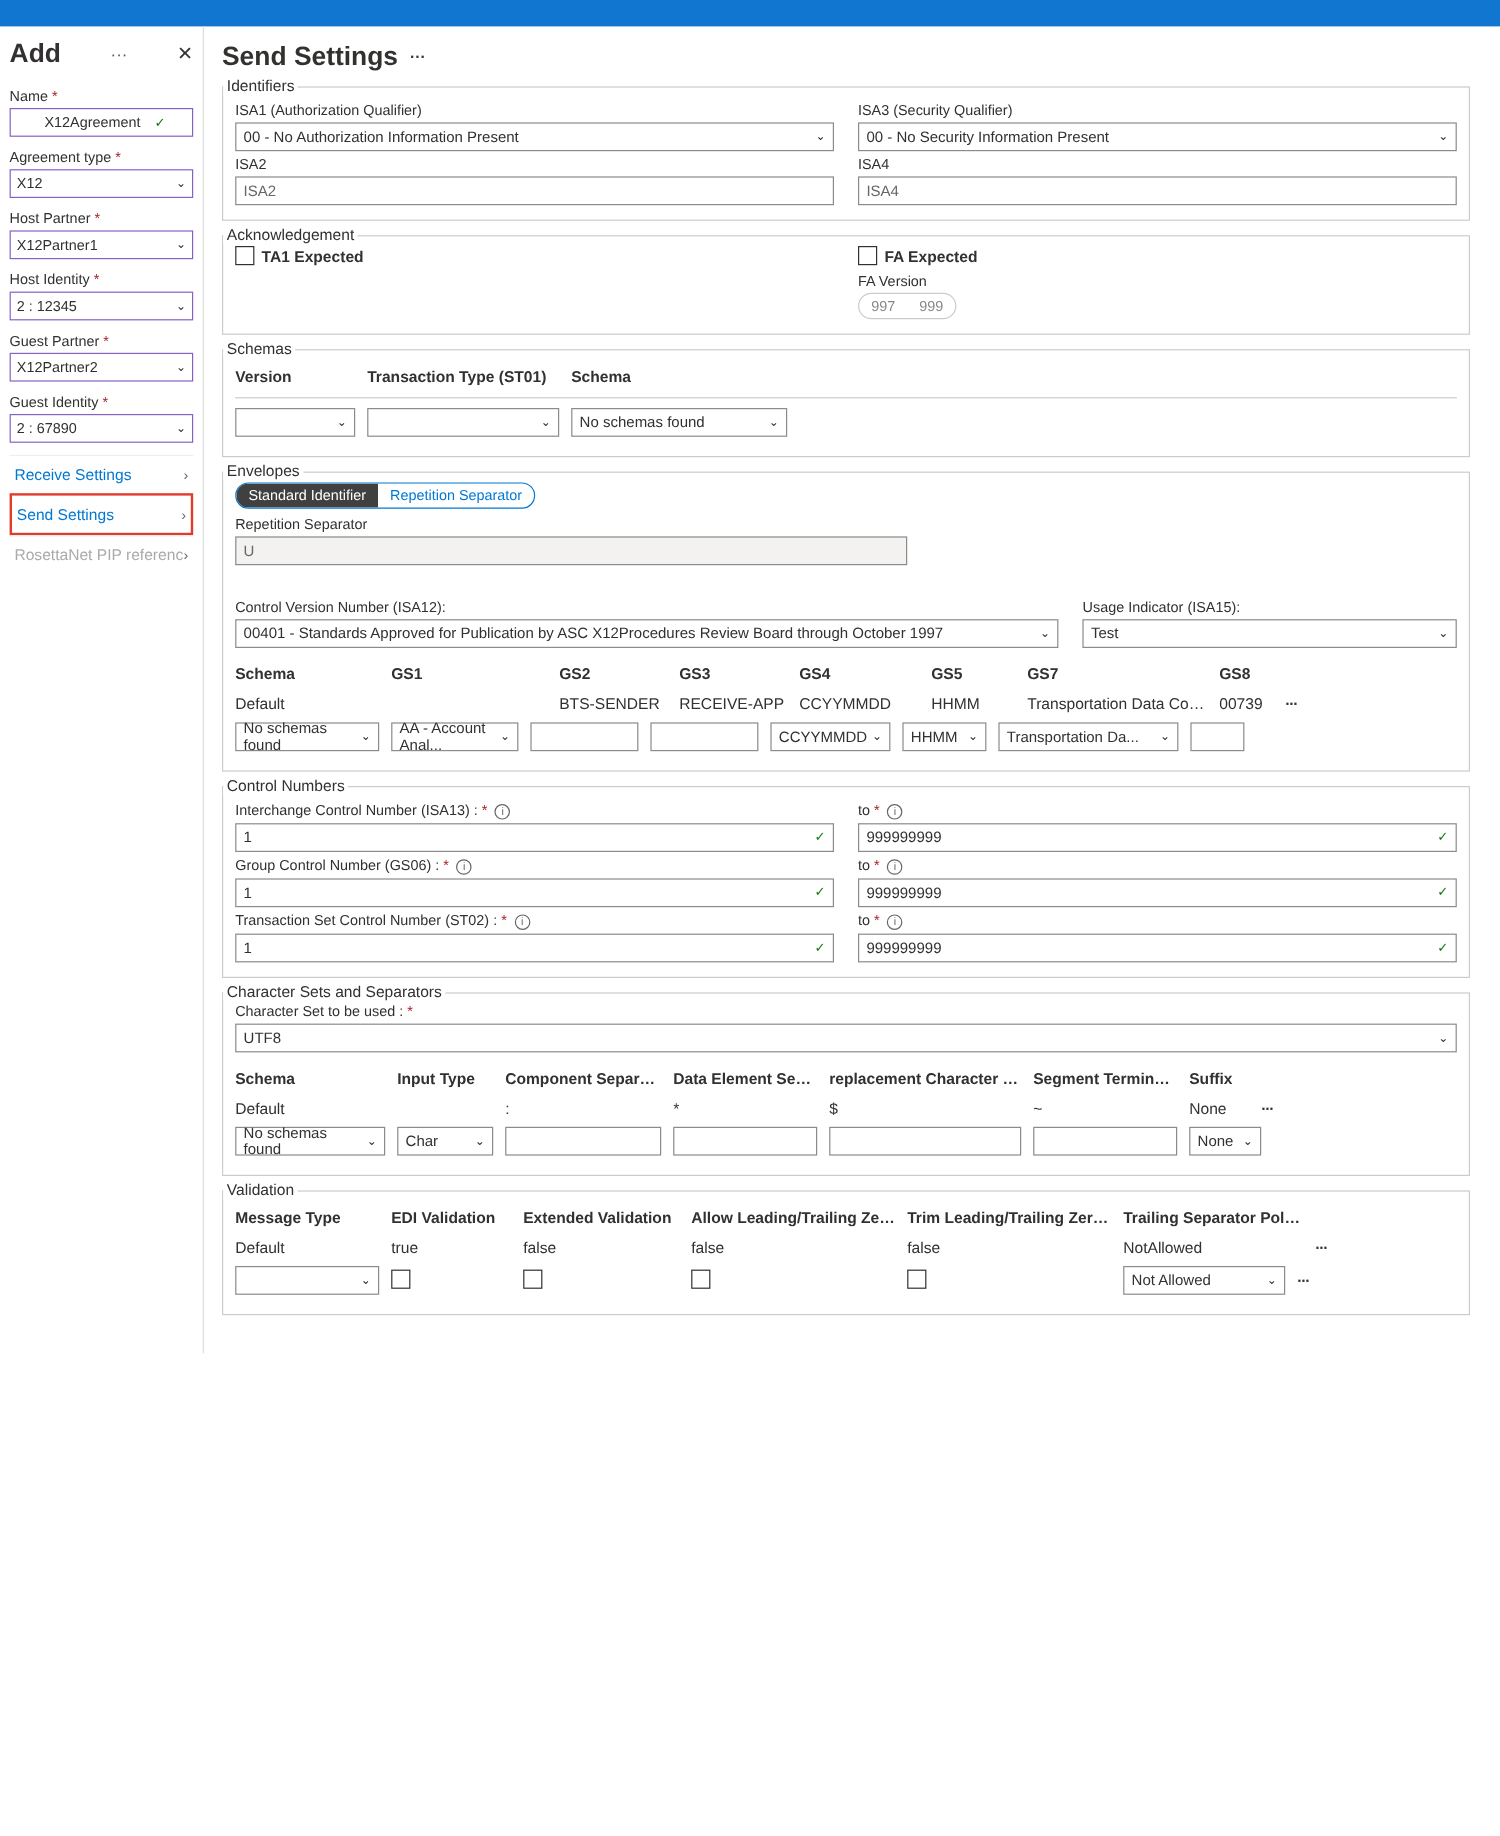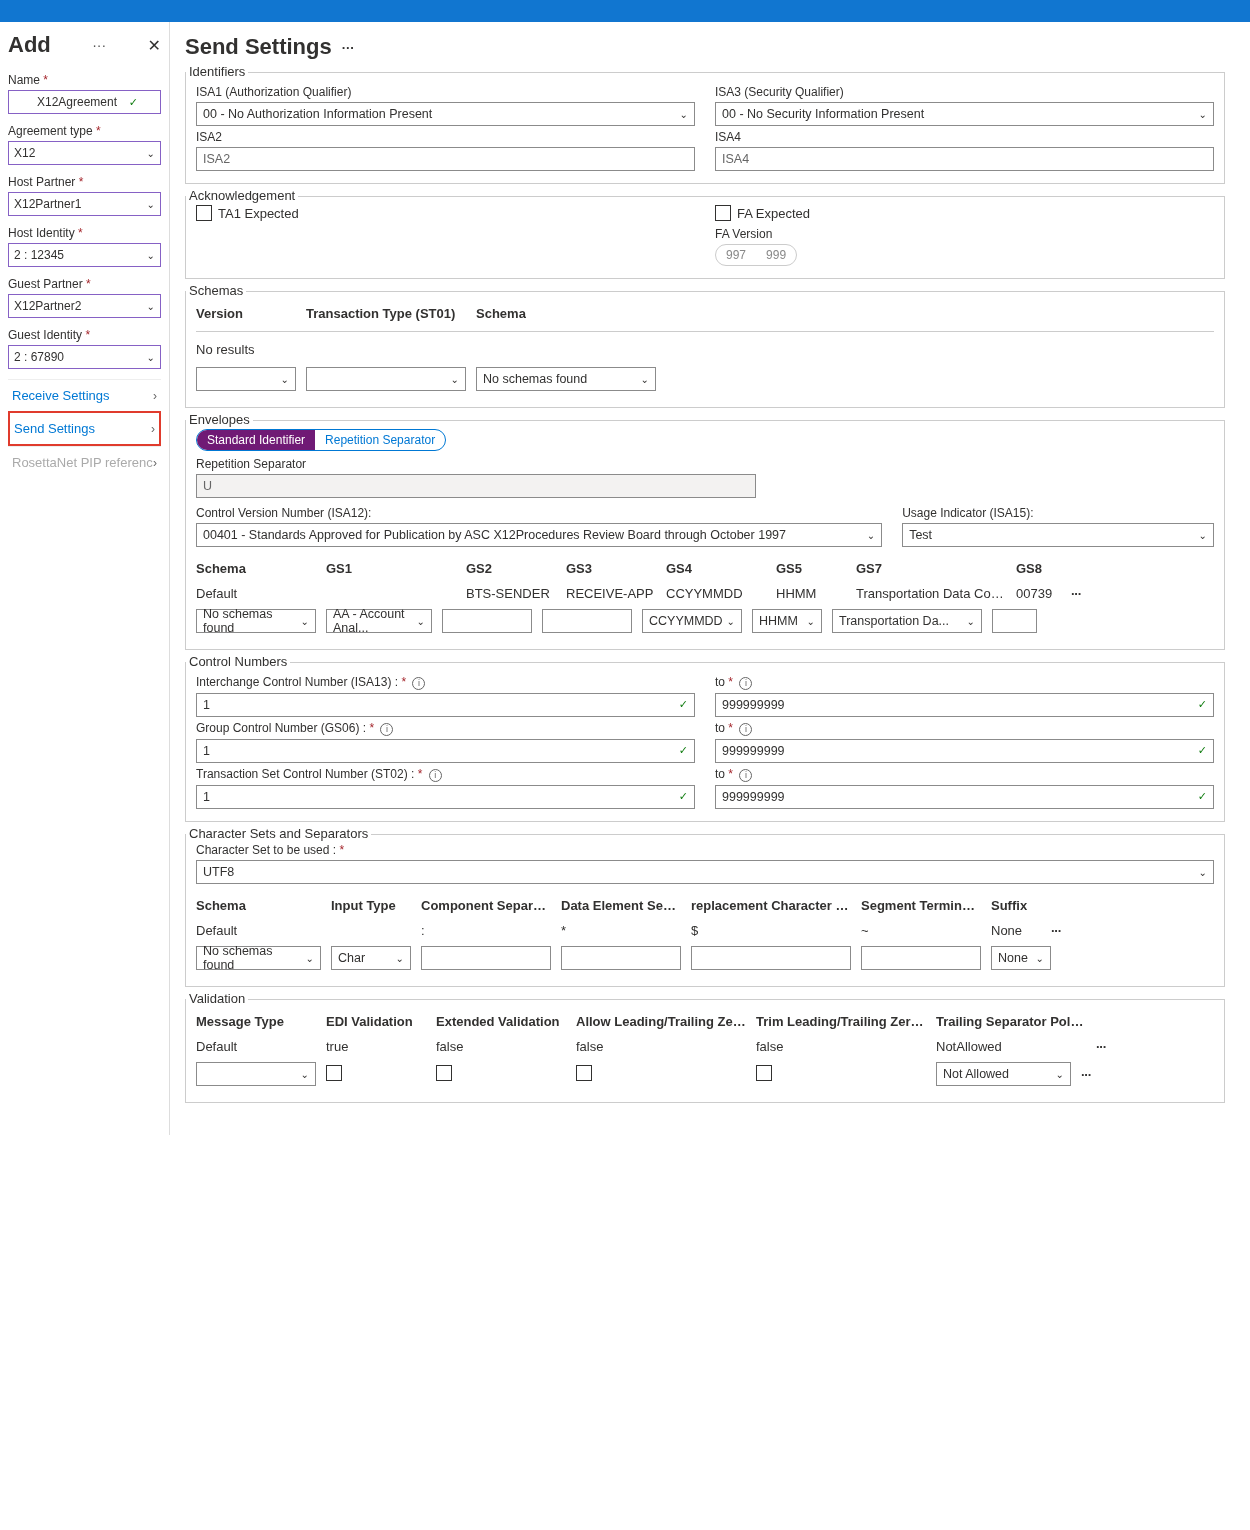--- a/index.html
+++ b/index.html
@@ -28,25 +28,25 @@
 .section { border: 1px solid #ccc; padding: 8px 10px 12px 10px; margin-bottom: 12px; position: relative; }
 .section > .title { position: absolute; top: -9px; left: 0; background: #fff; padding: 0 3px; font-size: 13px; }
 .row { display: flex; gap: 20px; }
 .col { flex: 1; }
 .col .f-label { margin-top: 4px; }
 .sel-wide { border: 1px solid #8b8b8b; height: 24px; display: flex; align-items: center; justify-content: space-between; padding: 0 6px; font-size: 12.5px; background:#fff; }
 .sel-wide .chev { font-size: 10px; }
 .txt { border: 1px solid #8b8b8b; height: 24px; padding: 0 6px; font-size: 12.5px; width: 100%; background:#fff; display:flex; align-items:center; color:#666;}
 .txt.val { color:#323130; }
 .txt.disabled { background:#f3f2f1; }
-.chk { display: flex; align-items: center; gap: 6px; font-size: 13px; }
+.chk { display: flex; align-items: center; gap: 6px; font-size: 13px; font-weight: bold; }
 .chk .box { width: 16px; height: 16px; border: 1px solid #323130; }
 .seg-toggle { display: inline-flex; border: 1px solid #0078d4; border-radius: 12px; overflow: hidden; height: 22px; font-size:12px; }
 .seg-toggle .opt { padding: 2px 10px; display:flex; align-items:center; color:#0078d4; }
-.seg-toggle .opt.active { background: #701a75; color: #fff; }
+.seg-toggle .opt.active { background: #404040; color: #fff; }
 .seg-toggle.disabled { border-color:#ccc;justify-content:space-between; }
 .seg-toggle.disabled .opt { color:#888; }
 .tbl-header { display: flex; gap: 10px; font-weight: 600; font-size: 13px; padding: 6px 0; flex-wrap:nowrap; }
 .tbl-row { display: flex; gap: 10px; font-size: 13px; padding: 4px 0; align-items:center; }
 .cell { overflow: hidden; text-overflow: ellipsis; white-space: nowrap; }
 .hr { height:1px; background:#ccc; margin: 4px 0; }
 .nores { font-size:13px; padding:6px 0; }
 .more-icon { font-weight:bold; letter-spacing:-1px; cursor:pointer; }
 .info-icon { display:inline-block; width:13px; height:13px; border:1px solid #666; border-radius:50%; font-size:9px; text-align:center; line-height:11px; color:#666; margin-left:3px;}
 .valid-input { position:relative; }
@@ -176,21 +176,20 @@
     </div>
 
     <div class="section">
       <span class="title">Schemas</span>
       <div class="tbl-header">
         <div class="cell" style="width:100px">Version</div>
         <div class="cell" style="width:160px">Transaction Type (ST01)</div>
         <div class="cell">Schema</div>
       </div>
       <div class="hr"></div>
-      <div class="nores">No results</div>
       <div class="tbl-row">
         <div class="sel-wide" style="width:100px">
             <span></span>
             <span class="chev">⌄</span>
           </div>
         <div class="sel-wide" style="width:160px">
             <span></span>
             <span class="chev">⌄</span>
           </div>
         <div class="sel-wide" style="width:180px">
@@ -202,21 +201,21 @@
 
     <div class="section">
       <span class="title">Envelopes</span>
       <div class="seg-toggle">
         <span class="opt active">Standard Identifier</span>
         <span class="opt">Repetition Separator</span>
       </div>
       <label class="f-label" style="margin-top:6px;">Repetition Separator</label>
       <div class="txt disabled" style="width:55%">U</div>
 
-      <div class="row" style="margin-top:4px;">
+      <div class="row" style="margin-top:24px;">
         <div class="col" style="flex:2.2">
           <label class="f-label">Control Version Number (ISA12):</label>
           <div class="sel-wide">
               <span>00401 - Standards Approved for Publication by ASC X12Procedures Review Board through October 1997</span>
               <span class="chev">⌄</span>
             </div>
         </div>
         <div class="col">
           <label class="f-label">Usage Indicator (ISA15):</label>
           <div class="sel-wide">

